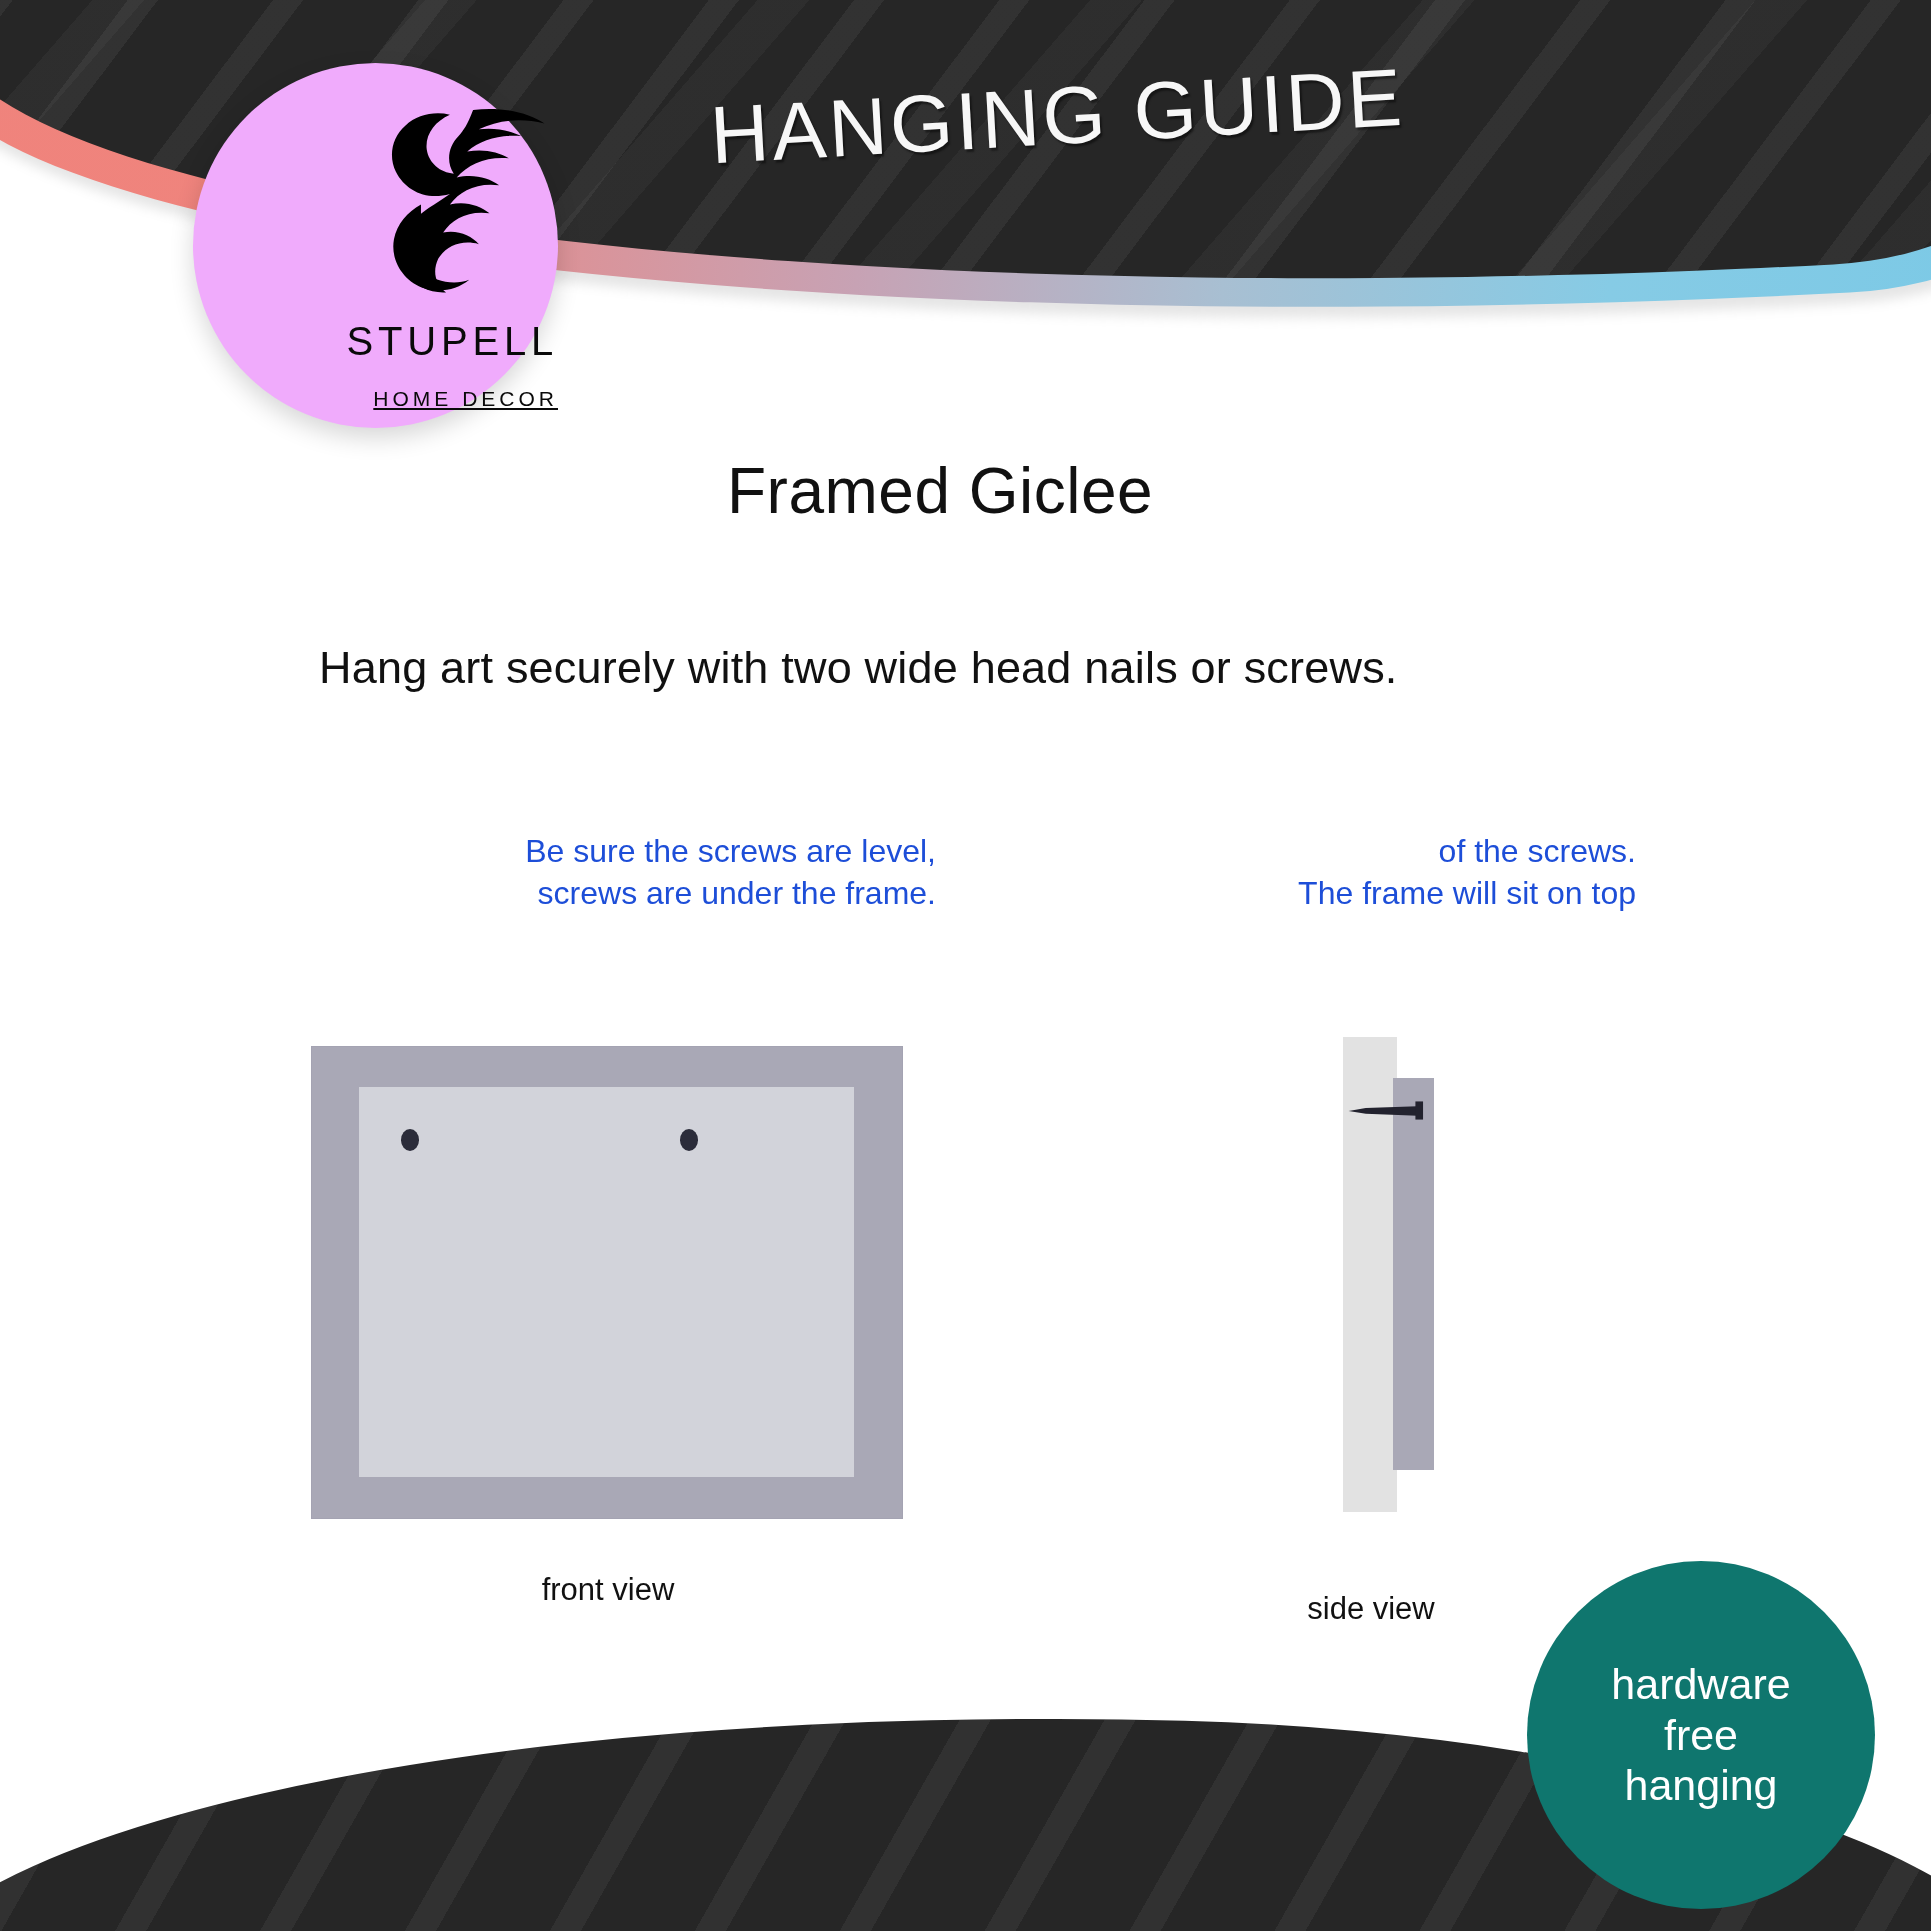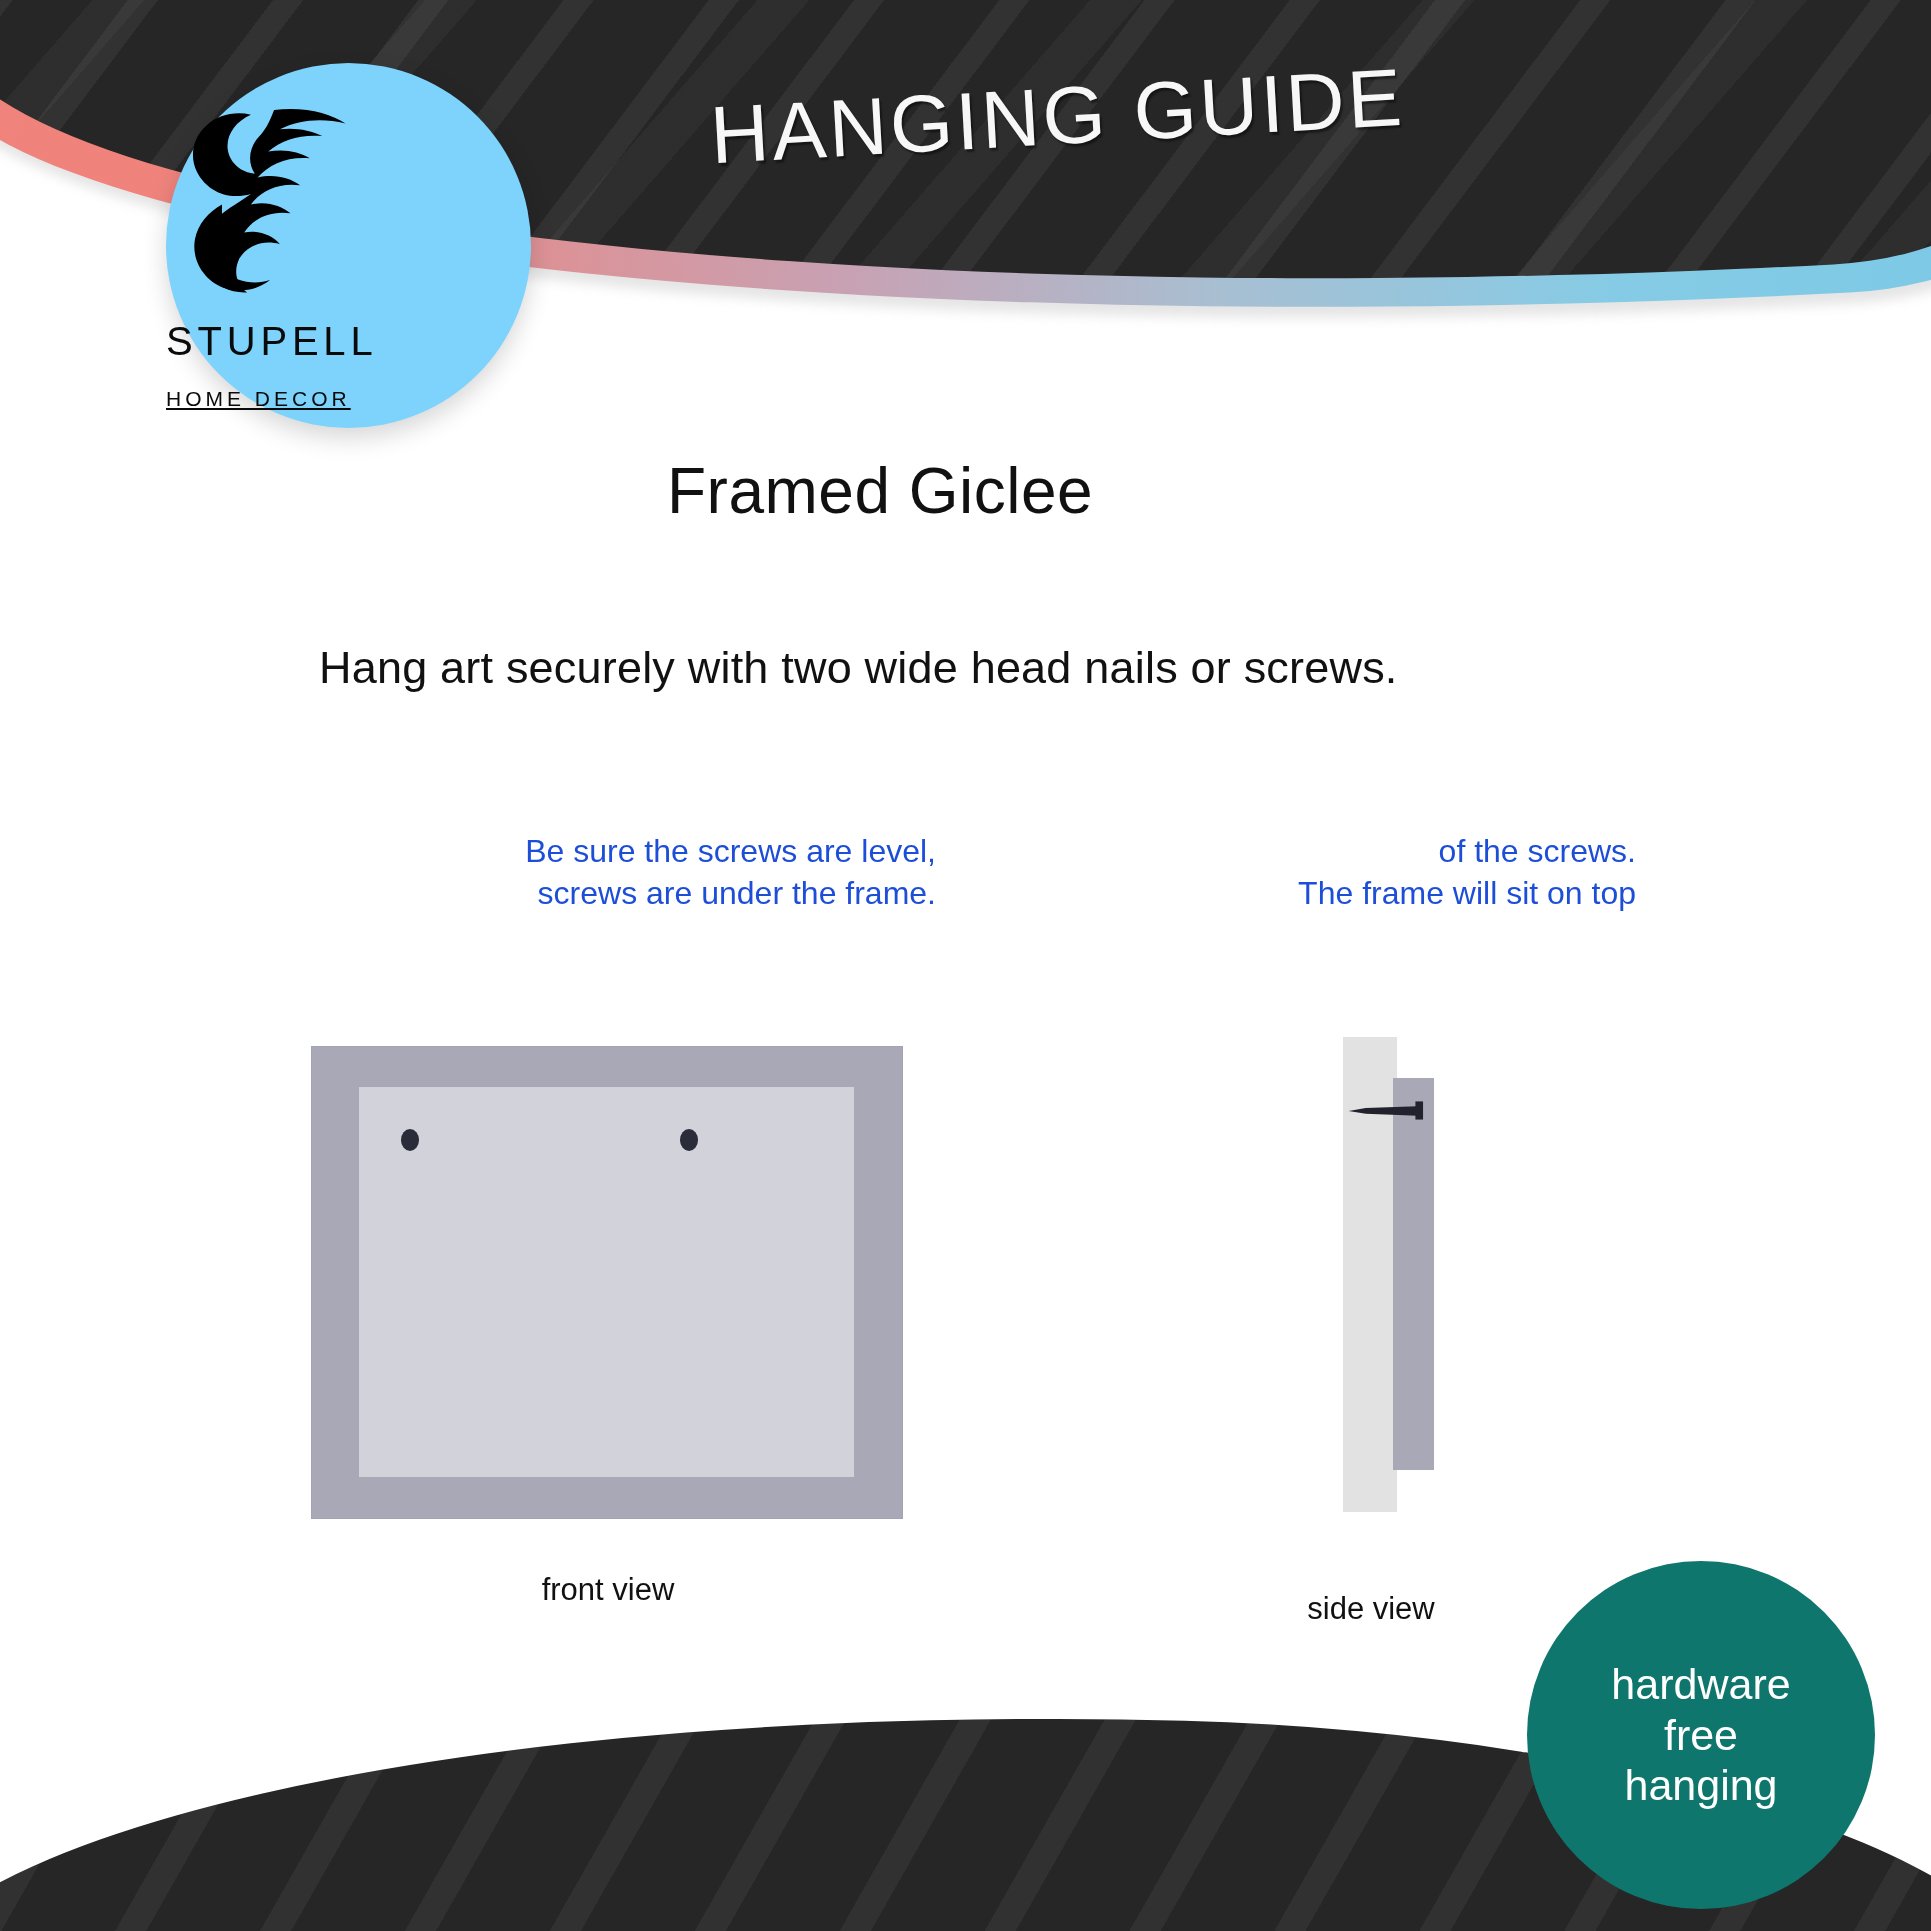--- a/index.html
+++ b/index.html
@@ -61,39 +61,39 @@
     position:absolute;left:710px;top:70px;z-index:6;
     font-size:81px;letter-spacing:2.9px;color:#f7f7f7;
     font-family:"Liberation Sans",sans-serif;font-weight:400;
     transform:rotate(-3.2deg);
     text-shadow:1.9px 2.9px 1.9px rgba(0,0,0,0.45);
     white-space:nowrap;
   }
 
   
   .logo-badge{
-    position:absolute;left:166px;top:63px;width:365px;height:365px;
-    background:#7dd3fc;border-radius:50%;
+    position:absolute;left:193px;top:63px;width:365px;height:365px;
+    background:#f0abfc;border-radius:50%;
     box-shadow:0 9.7px 25px rgba(0,0,0,0.16);
     z-index:7;
-    display:flex;flex-direction:column;align-items:flex-start;justify-content:flex-start;
+    display:flex;flex-direction:column;align-items:flex-end;justify-content:flex-start;
   }
   .logo-mark{width:193px;height:205px;margin-top:41px;}
   .logo-word{
     font-size:40px;letter-spacing:4.8px;color:#0a0a0a;margin-top:9.7px;
     font-family:"Liberation Sans",sans-serif;font-weight:400;
   }
   .logo-sub{
     font-size:21px;letter-spacing:4px;color:#0a0a0a;margin-top:23px;
     font-family:"Liberation Sans",sans-serif;font-weight:400;text-decoration:underline;
   }
 
   
   .product-type{
-    position:absolute;left:667px;top:454px;z-index:5;
+    position:absolute;left:727px;top:454px;z-index:5;
     font-size:64px;color:#111;font-weight:300;letter-spacing:0.5px;
     font-family:"Liberation Sans",sans-serif;
   }
 
   
   .lead-line{
     position:absolute;left:319px;top:642px;z-index:5;
     font-size:45px;color:#111;font-weight:400;letter-spacing:0.2px;
     font-family:"Liberation Sans",sans-serif;white-space:nowrap;
   }

